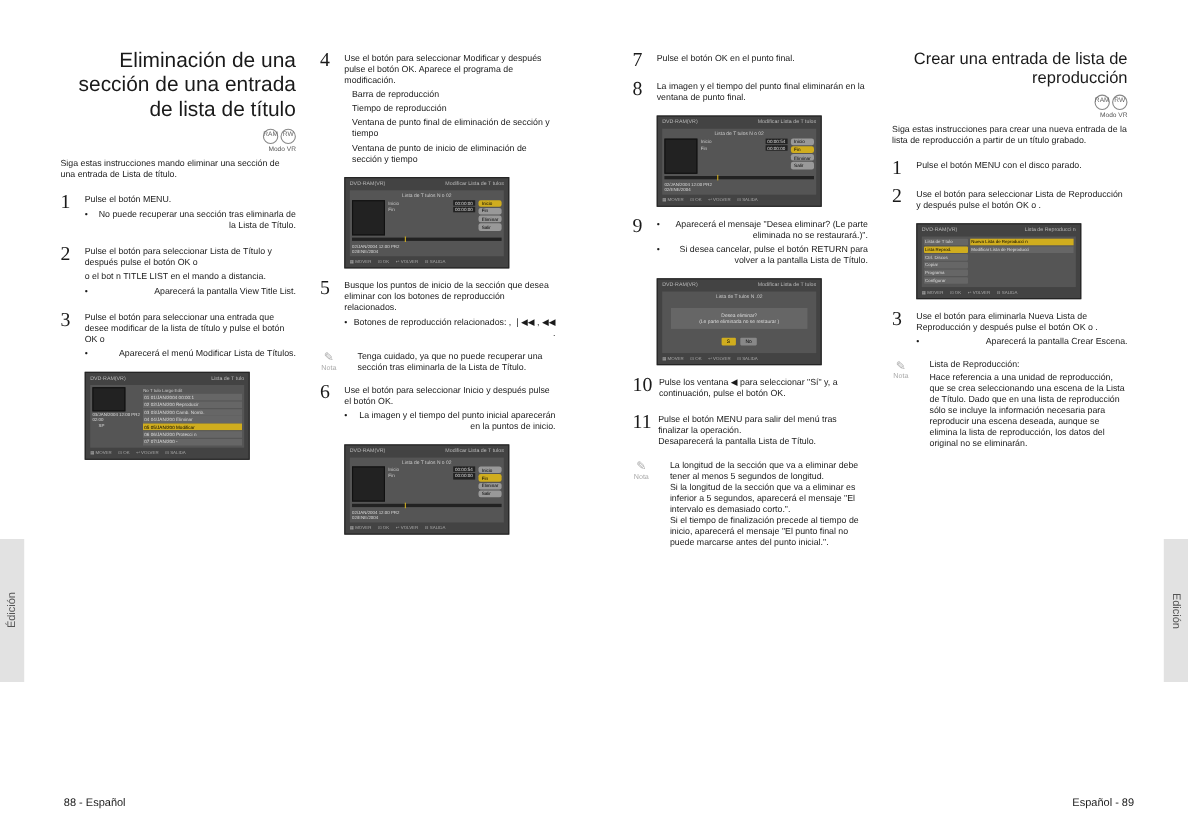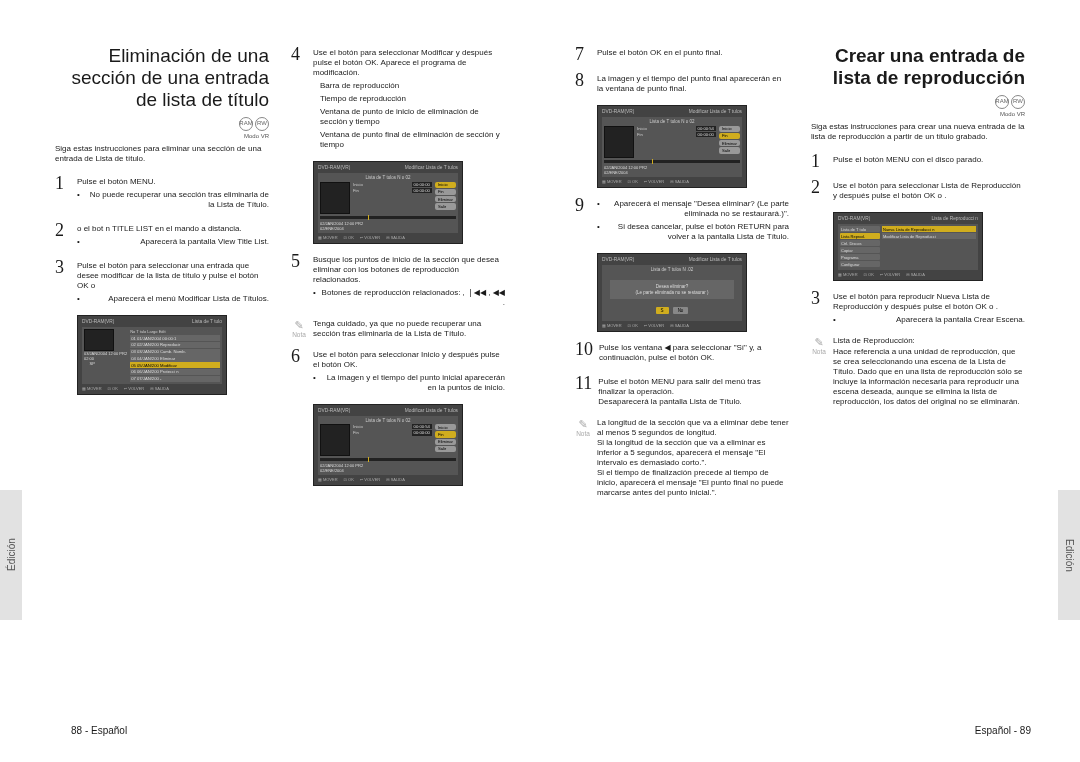--- a/index.html
+++ b/index.html
@@ -38,21 +38,21 @@
     font-size: 8px;
     line-height: 1.25;
   }
   .section-title {
     font-size: 19px;
     line-height: 1.15;
     font-weight: 400;
     text-align: right;
     margin-bottom: 6px;
   }
-  .section-title.right-col { font-size: 19px; font-weight: bold; }
+  .section-title.right-col { font-size: 15px; }
   .icon-row {
     display: flex;
     justify-content: flex-end;
     gap: 2px;
     margin-bottom: 2px;
   }
   .disc-ico {
     width: 12px;
     height: 12px;
     border: 1px solid #888;
@@ -97,21 +97,21 @@
     position: relative;
     text-align: right;
   }
   .bullet::before {
     content: "•";
     position: absolute;
     left: 0;
   }
   .note-row {
     display: flex;
-    gap: 6px;
+    gap: 18px;
     margin-bottom: 8px;
     align-items: flex-start;
   }
   .note-ico {
     width: 16px;
     min-width: 16px;
     font-size: 6.5px;
     color: #aaa;
     text-align: center;
     line-height: 1.1;
@@ -218,21 +218,21 @@
     color: #555;
     transform: rotate(180deg);
   }
   .side-tab.left { left: 0; top: 490px; }
   .side-tab.right { right: 0; top: 490px; transform: none; }
   .footer {
     position: absolute;
     bottom: 26px;
     font-size: 10px;
   }
-  .footer.l { left: 71px; }
+  .footer.l { left: 58px; }
   .footer.r { right: 49px; }
   .menu-screenshot .ss-inner{display:flex;gap:2px;}
   .menu-side{display:flex;flex-direction:column;gap:1px;width:40px;}
   .menu-side span{background:#666;padding:0.5px 1px;border-radius:1px;font-size:4px;}
   .menu-side span.hl{background:#d0ad1e;color:#000;}
   .menu-main{flex:1;display:flex;flex-direction:column;gap:1px;}
   .menu-main span{background:#666;padding:0.5px 1px;font-size:4px;}
   .menu-main span.hl{background:#d0ad1e;color:#000;}
   .ss-sub{font-size:4.5px;color:#ccc;margin-bottom:1px;text-align:center;}
   .timeline{height:3px;background:#222;margin:2px 0;position:relative;}
@@ -251,33 +251,34 @@
 
     <div class="columns">
 
       <div class="col">
         <div class="section-title">Eliminación de una sección de una entrada de lista de título</div>
         <div class="icon-row">
           <span class="disc-ico">RAM</span>
           <span class="disc-ico">RW</span>
         </div>
         <div class="mode">Modo VR</div>
-        <div class="intro">Siga estas instrucciones para eliminar una sección de una entrada de Lista de título.</div>
+        <div class="intro">Siga estas instrucciones mando eliminar una sección de una entrada de Lista de título.</div>
 
         <div class="step">
           <div class="step-num">1</div>
           <div class="step-body">
             <p>Pulse el botón MENU.</p>
             <p class="bullet">No puede recuperar una sección tras eliminarla de la Lista de Título.</p>
           </div>
         </div>
 
         <div class="step">
           <div class="step-num">2</div>
           <div class="step-body">
+            <p>Pulse el botón        para seleccionar Lista de Título y después pulse el botón OK o</p>
             <p>o el bot   n TITLE LIST en el mando a distancia.</p>
             <p class="bullet">Aparecerá la pantalla View Title List.</p>
           </div>
         </div>
 
         <div class="step">
           <div class="step-num">3</div>
           <div class="step-body">
             <p>Pulse el botón        para seleccionar una entrada que desee modificar de la lista de título y pulse el botón OK o</p>
             <p class="bullet">Aparecerá el menú Modificar Lista de Títulos.</p>
@@ -318,22 +319,22 @@
         </div>
       </div>
 
       <div class="col">
         <div class="step">
           <div class="step-num">4</div>
           <div class="step-body">
             <p>Use el botón        para seleccionar Modificar y después pulse el botón OK. Aparece el programa de modificación.</p>
             <p style="padding-left:7px">Barra de reproducción</p>
             <p style="padding-left:7px">Tiempo de reproducción</p>
+            <p style="padding-left:7px">Ventana de punto final de eliminación de sección y tiempo</p>
             <p style="padding-left:7px">Ventana de punto de inicio de eliminación de sección y tiempo</p>
-            <p style="padding-left:7px">Ventana de punto final de eliminación de sección y tiempo</p>
           </div>
         </div>
 
         <div class="screenshot">
           <div class="ss-head">
               <span>DVD-RAM(VR)</span>
               <span>Modificar Lista de T  tulos</span>
             </div>
           <div class="ss-inner">
             <div class="ss-sub">Lista de T  tulos  N o 02</div>
@@ -442,21 +443,21 @@
         <div class="step">
           <div class="step-num">7</div>
           <div class="step-body">
             <p>Pulse el botón OK en el punto final.</p>
           </div>
         </div>
 
         <div class="step">
           <div class="step-num">8</div>
           <div class="step-body">
-            <p>La imagen y el tiempo del punto final aparecerán en la ventana de punto final.</p>
+            <p>La imagen y el tiempo del punto final eliminarán en la ventana de punto final.</p>
           </div>
         </div>
 
         <div class="screenshot">
           <div class="ss-head">
               <span>DVD-RAM(VR)</span>
               <span>Modificar Lista de T  tulos</span>
             </div>
           <div class="ss-inner">
             <div class="ss-sub">Lista de T  tulos  N o 02</div>
@@ -590,21 +591,21 @@
             <span>▦ <span>MOVER</span></span>
             <span>⊡ <span>OK</span></span>
             <span>↩ <span>VOLVER</span></span>
             <span>⊟ <span>SALIDA</span></span>
           </div>
         </div>
 
         <div class="step">
           <div class="step-num">3</div>
           <div class="step-body">
-            <p>Use el botón        para reproducir Nueva Lista de Reproducción y después pulse el botón OK o  .</p>
+            <p>Use el botón        para eliminarla Nueva Lista de Reproducción y después pulse el botón OK o  .</p>
             <p class="bullet">Aparecerá la pantalla Crear Escena.</p>
           </div>
         </div>
 
         <div class="note-row">
           <div class="note-ico">Nota</div>
           <div>
             <p style="margin:0 0 1px 0">Lista de Reproducción:</p>
             <p style="margin:0">Hace referencia a una unidad de reproducción, que se crea seleccionando una escena de la Lista de Título. Dado que en una lista de reproducción sólo se incluye la información necesaria para reproducir una escena deseada, aunque se elimina la lista de reproducción, los datos del original no se eliminarán.</p>
           </div>

